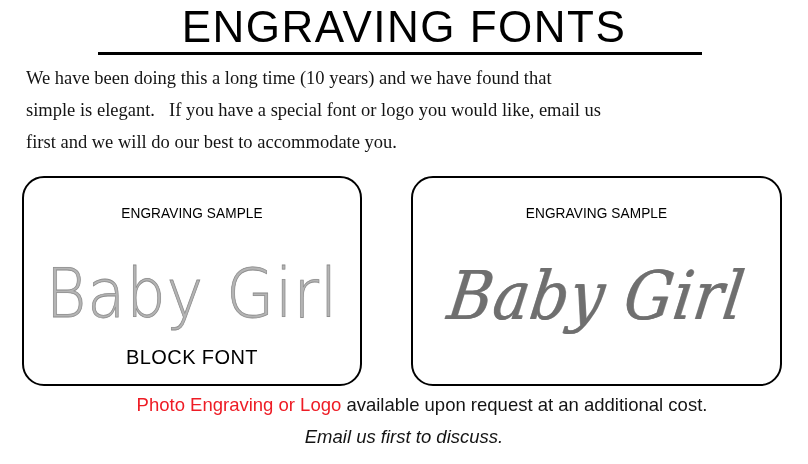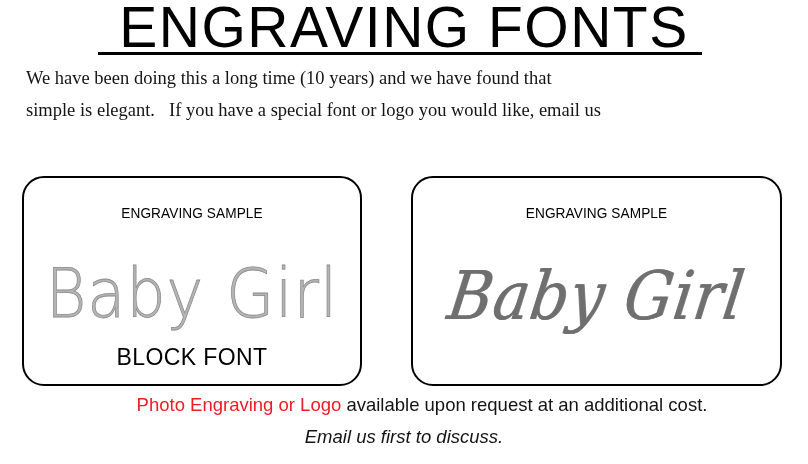--- a/index.html
+++ b/index.html
@@ -17,21 +17,21 @@
   }
 
   
   #page-title {
     position: absolute;
     left: 0;
     top: 2px;
     width: 808px;
     text-align: center;
     font-family: "Liberation Sans", sans-serif;
-    font-size: 57px;
+    font-size: 44px;
     line-height: 50px;
     font-weight: 400;
     letter-spacing: 1.5px;
     color: #000000;
     white-space: nowrap;
   }
   #title-rule {
     position: absolute;
     left: 98px;
     top: 52px;
@@ -86,21 +86,21 @@
     white-space: nowrap;
   }
 
   .sample-footer {
     position: absolute;
     left: 0;
     right: 0;
     bottom: 14px;
     text-align: center;
     font-family: "Liberation Sans", sans-serif;
-    font-size: 23px;
+    font-size: 20px;
     line-height: 26px;
     letter-spacing: 0.4px;
     color: #000000;
     white-space: nowrap;
   }
 
   .sample-word {
     position: absolute;
     left: 0;
     right: 0;
@@ -157,20 +157,21 @@
 </head>
 <body>
 
 <div id="page-title">ENGRAVING FONTS</div>
 
 <div id="title-rule"></div>
 
 <div id="intro-paragraph">
   <span>We have been doing this a long time (10 years) and we have found that</span><br>
   <span>simple is elegant.</span><span class="gap"></span><span>If you have a special font or logo you would like, email us</span><br>
+  <span>first and we will do our best to accommodate you.</span>
 </div>
 
 <div id="sample-card-block" class="sample-card">
   <div class="sample-heading">ENGRAVING SAMPLE</div>
 
   <div class="sample-word">
     <span id="engraved-word-block"><span>Baby</span><span class="spacer"></span><span>Girl</span></span>
   </div>
 
   <div class="sample-footer">BLOCK FONT</div>

